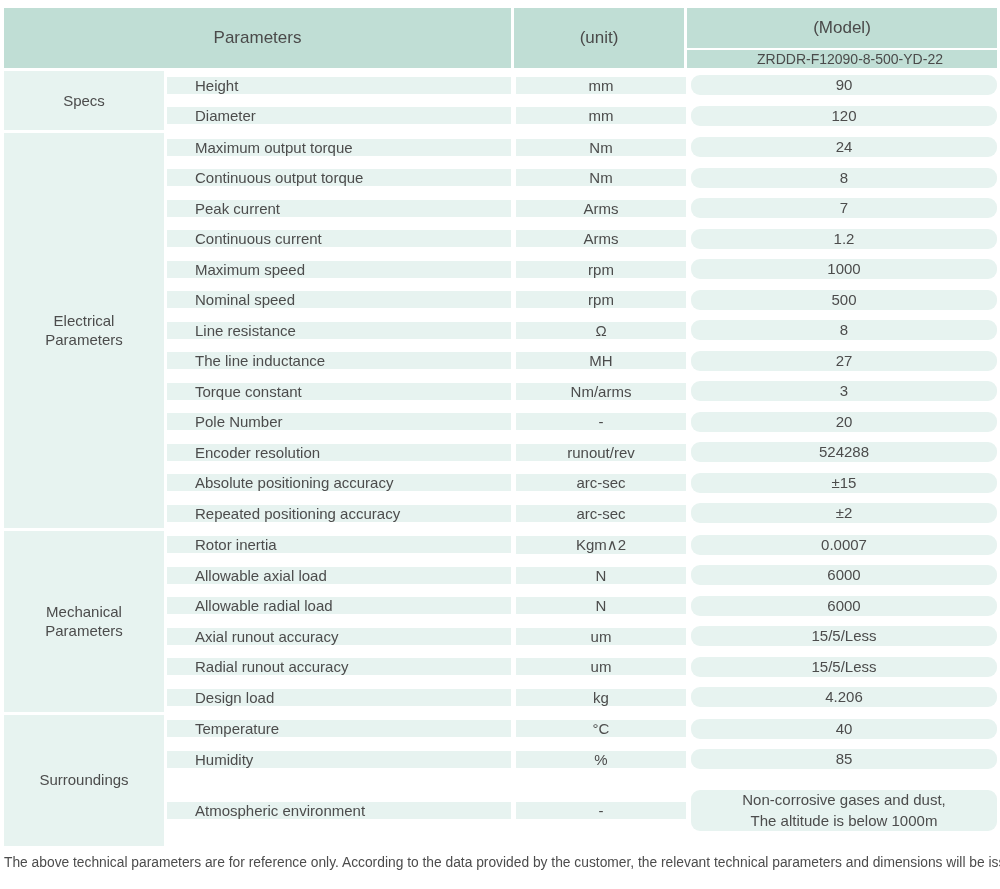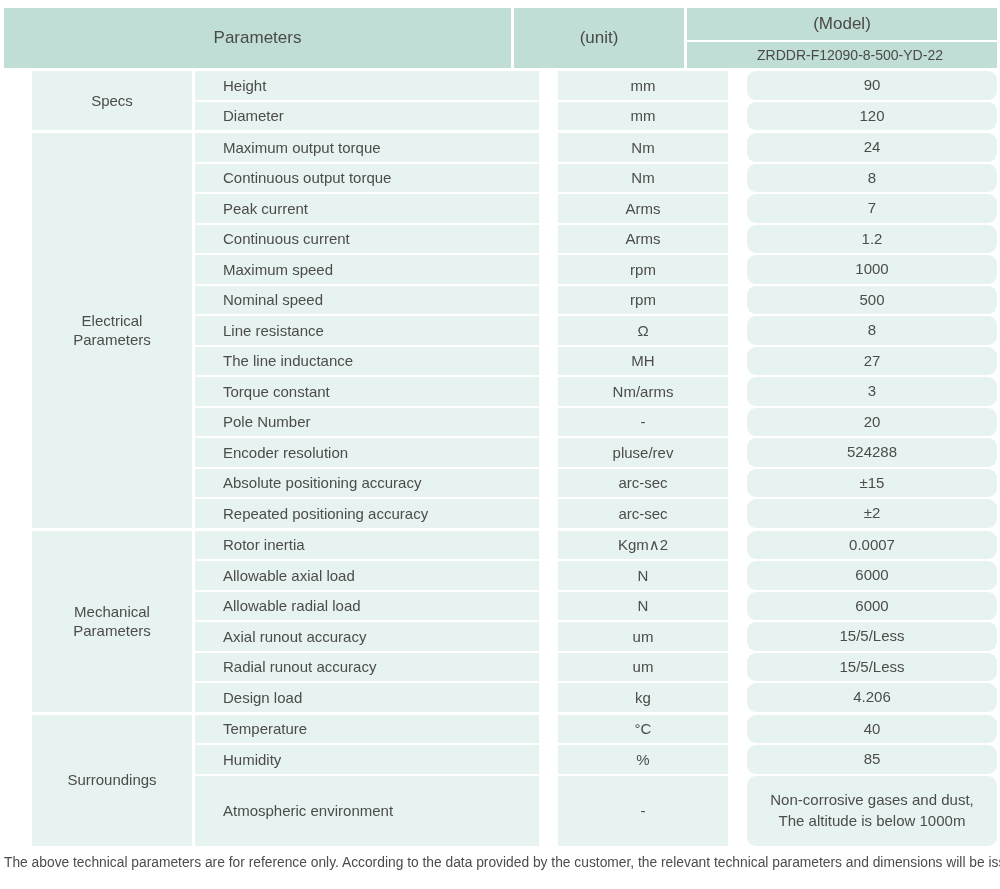--- a/index.html
+++ b/index.html
@@ -17,30 +17,30 @@
     background: #e7f3f0;
     display: flex; align-items: center; justify-content: center;
     text-align: center;
   }
   .hdr { background: #c0ded5; font-size: 17px; color: #4a4a4a; }
 
   .header-row { display: flex; gap: 3px; height: 60px; }
   .param-hdr { width: 507px; }
   .unit-hdr  { width: 170px; }
   .model-col { flex: 1; display: flex; flex-direction: column; gap: 2px; }
-  .model-hdr { height: 32px; }
+  .model-hdr { height: 40px; }
   .model-val { flex: 1; font-size: 14px; padding-left: 16px; }
 
   .section { display: flex; gap: 3px; }
   .cat {
     width: 160px; font-size: 15px;
-    white-space: pre-line; line-height: 1.3; margin-left: 28px;
+    white-space: pre-line; line-height: 1.3;
   }
   .rows { flex: 1; display: flex; flex-direction: column; gap: 2px; }
-  .row { display: flex; gap: 19px; height: 28.5px; }
+  .row { display: flex; gap: 5px; height: 28.5px; align-items: center; }
   .row.tall { height: 70px; }
   .name {
     width: 344px; justify-content: flex-start;
     padding-left: 28px; text-align: left; font-size: 15px;
   }
   .unit { width: 170px; font-size: 15px; }
   .val  { flex: 1; font-size: 15px; white-space: pre-line; line-height: 1.35; border-radius: 9px; }
 
   .footer {
     margin-top: 9px;
@@ -130,21 +130,21 @@
           <div class="cell unit">Nm/arms</div>
           <div class="cell val">3</div>
         </div>
         <div class="row">
           <div class="cell name">Pole Number</div>
           <div class="cell unit">-</div>
           <div class="cell val">20</div>
         </div>
         <div class="row">
           <div class="cell name">Encoder resolution</div>
-          <div class="cell unit">pluse/rev</div>
+          <div class="cell unit">runout/rev</div>
           <div class="cell val">524288</div>
         </div>
         <div class="row">
           <div class="cell name">Absolute positioning accuracy</div>
           <div class="cell unit">arc-sec</div>
           <div class="cell val">±15</div>
         </div>
         <div class="row">
           <div class="cell name">Repeated positioning accuracy</div>
           <div class="cell unit">arc-sec</div>

